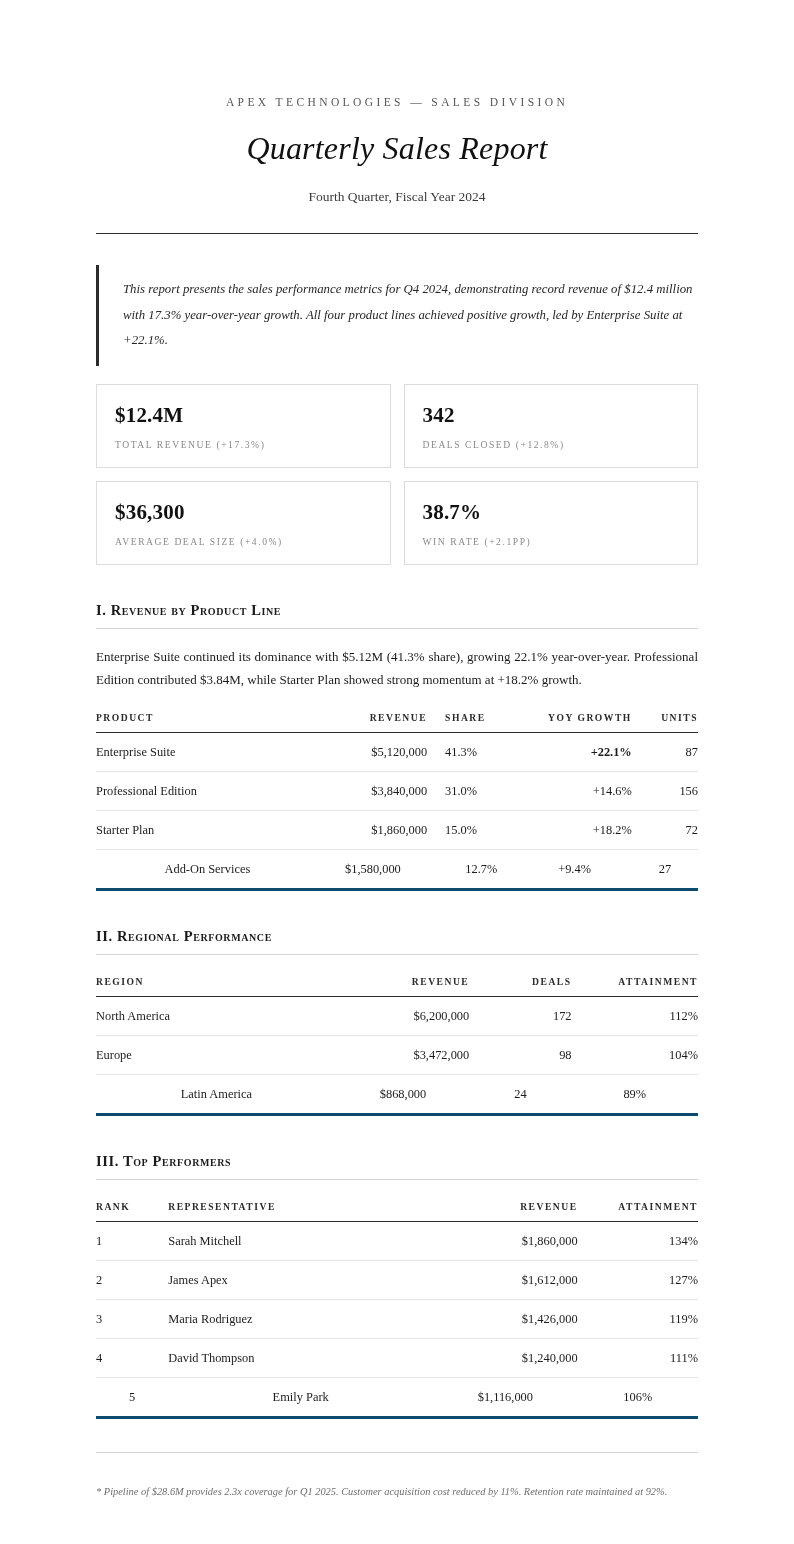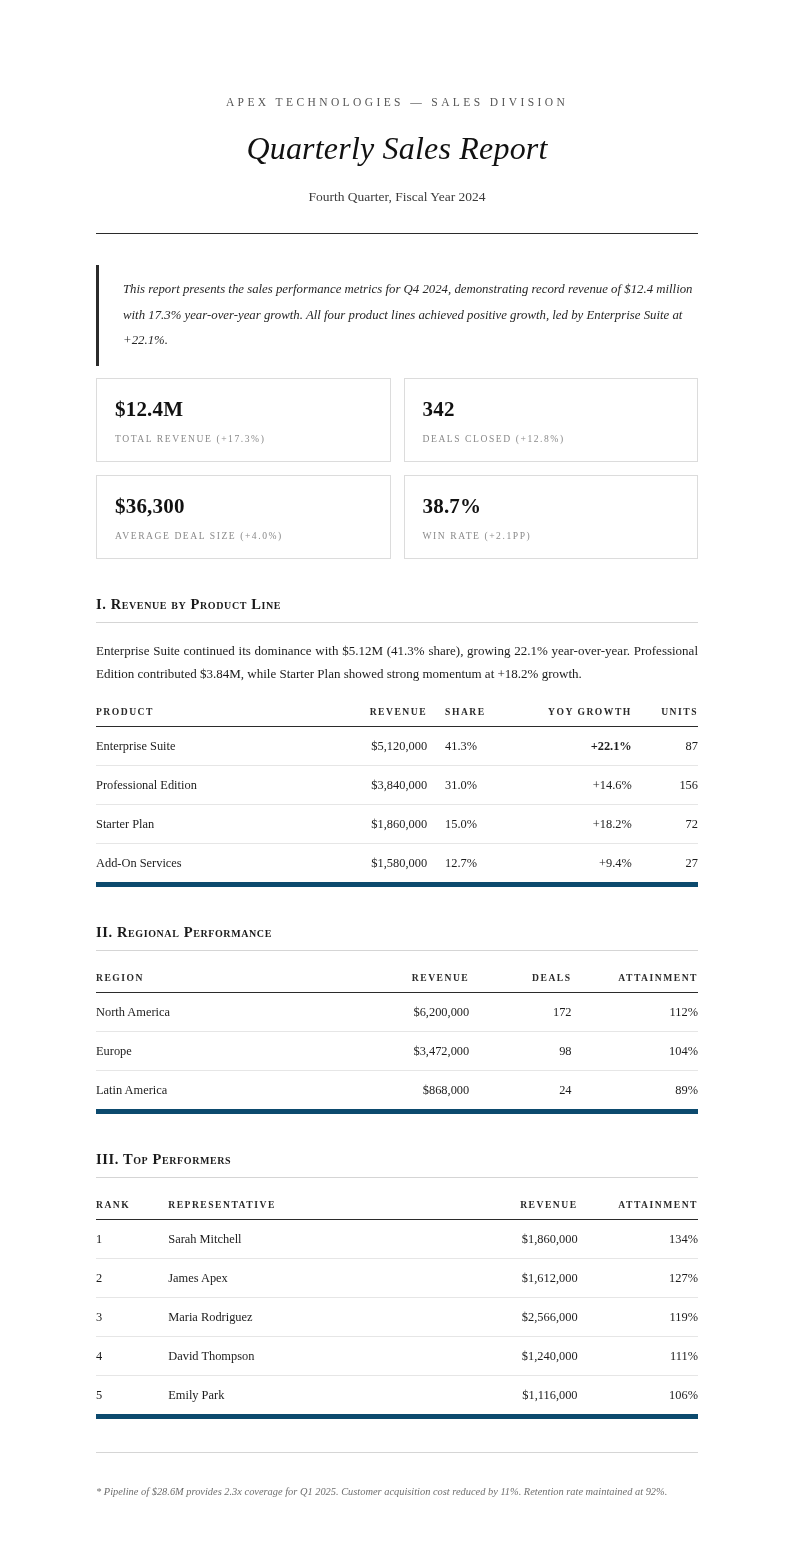--- a/index.html
+++ b/index.html
@@ -59,21 +59,21 @@
   .abstract p {
     margin: 0;
     font-style: italic;
     font-size: 12.8px;
     line-height: 2.0;
     color: #262626;
   }
 
   
   .kpi-grid {
-    margin-top: 12px;
+    margin-top: 18px;
     display: grid;
     grid-template-columns: 1fr 1fr;
     gap: 13px;
   }
   .kpi-card {
     border: 1px solid #dcdcdc;
     box-sizing: border-box;
     padding: 18px 18px 17px 18px;
   }
   .kpi-value {
@@ -129,21 +129,21 @@
     color: #2a2a2a;
     padding: 0 0 9px 0;
     border-bottom: 1.2px solid #2b2b2b;
     white-space: nowrap;
   }
   table.rpt td {
     padding: 12px 0 11px 0;
     border-bottom: 1px solid #e6e6e6;
     color: #1c1c1c;
   }
-  table.rpt tbody tr:last-child td { border-bottom: 5px solid #0c4a6e; }
+  table.rpt tbody tr:last-child td { border-bottom: 3px solid #0c4a6e; text-align: center; }
   .ta-l { text-align: left; }
   .ta-r { text-align: right; }
   .hi { font-weight: bold; }
 
   
   .foot-rule {
     border: 0;
     border-top: 1px solid #d5d5d5;
     margin: 33px 0 0 0;
   }
@@ -305,21 +305,21 @@
         </tr>
         <tr>
           <td class="ta-l">2</td>
           <td class="ta-l">James Apex</td>
           <td class="ta-r">$1,612,000</td>
           <td class="ta-r">127%</td>
         </tr>
         <tr>
           <td class="ta-l">3</td>
           <td class="ta-l">Maria Rodriguez</td>
-          <td class="ta-r">$2,566,000</td>
+          <td class="ta-r">$1,426,000</td>
           <td class="ta-r">119%</td>
         </tr>
         <tr>
           <td class="ta-l">4</td>
           <td class="ta-l">David Thompson</td>
           <td class="ta-r">$1,240,000</td>
           <td class="ta-r">111%</td>
         </tr>
         <tr>
           <td class="ta-l">5</td>

